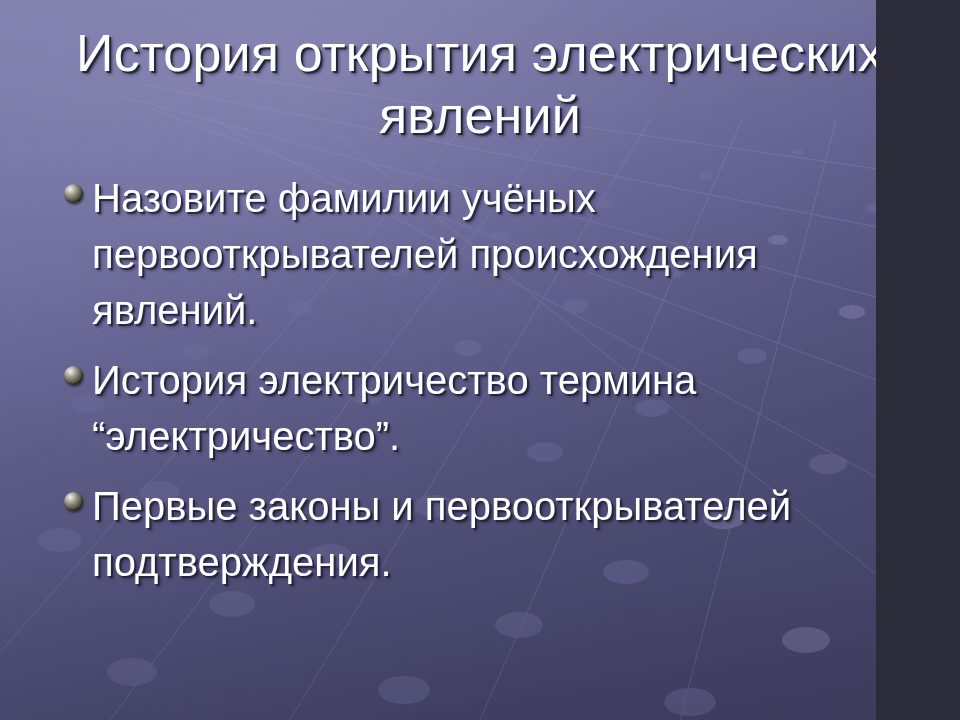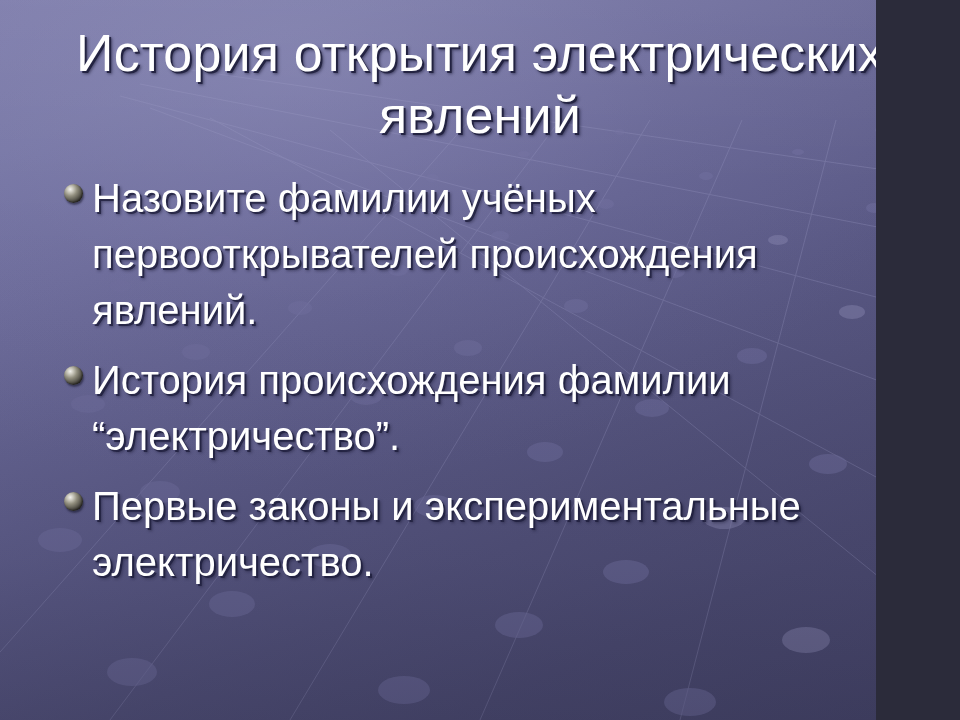--- a/index.html
+++ b/index.html
@@ -210,23 +210,23 @@
 
   <div class="body">
 
     <div class="bullet-item">
       <span class="bullet-marker"></span>
       <span>Назовите фамилии учёных первооткрывателей происхождения явлений.</span>
     </div>
 
     <div class="bullet-item">
       <span class="bullet-marker"></span>
-      <span>История происхождения фамилии “электричество”.</span>
+      <span>История электричество термина “электричество”.</span>
     </div>
 
     <div class="bullet-item">
       <span class="bullet-marker"></span>
-      <span>Первые законы и экспериментальные электричество.</span>
+      <span>Первые законы и первооткрывателей подтверждения.</span>
     </div>
 
   </div>
 
 </div>
 
 </body></html>

